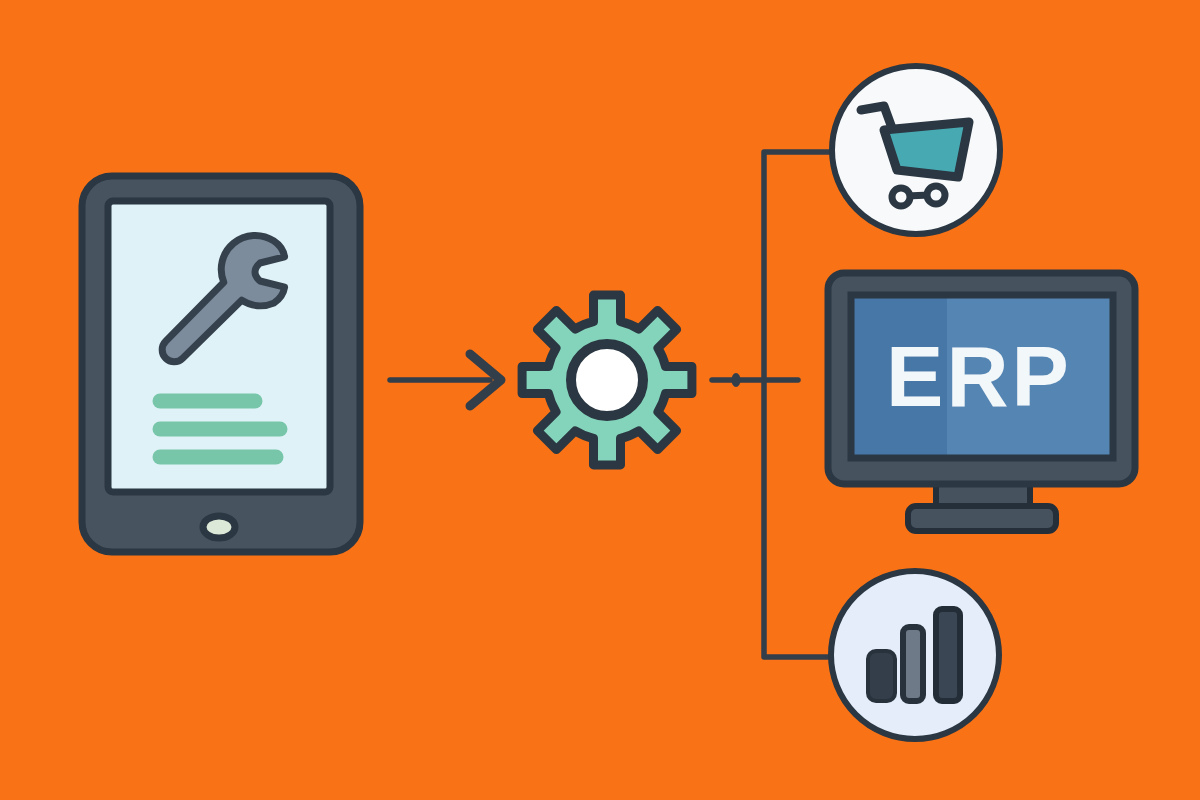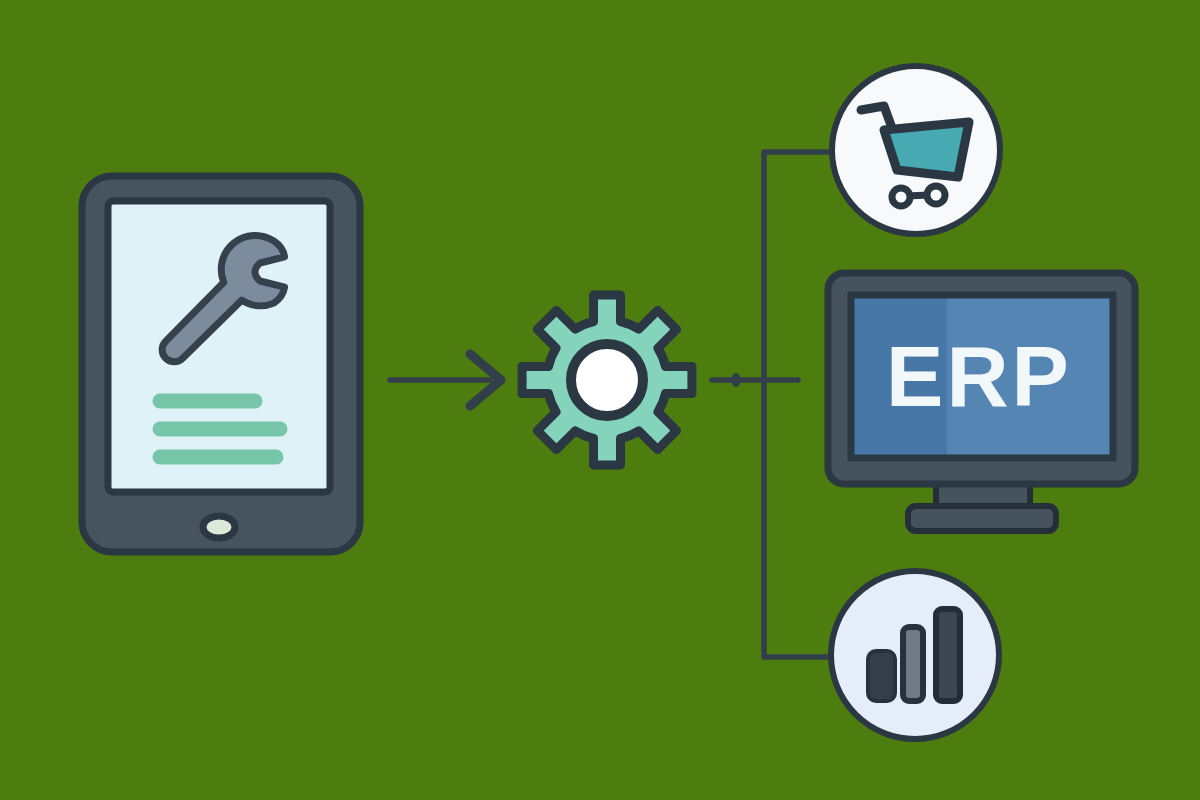--- a/index.html
+++ b/index.html
@@ -1,17 +1,17 @@
 <!DOCTYPE html>
 <html><head>
 <meta charset="utf-8">
 <style>
   html,body{margin:0;padding:0;background:#ffffff;}
   .stage{
-    position:relative;width:1200px;height:800px;background:#4d7c0f;
+    position:relative;width:1200px;height:800px;background:#f97316;
     font-family:"Liberation Sans", sans-serif;overflow:hidden;
   }
   svg{display:block;}
   .outline{stroke:#2b3742;}
   .connector{stroke:#323e4a;stroke-width:5.5;fill:none;stroke-linecap:round;stroke-linejoin:round;}
   .erp-text{
     font-family:"Liberation Sans", sans-serif;
     font-weight:bold;font-size:86px;letter-spacing:3px;
     fill:#f2f7fa;text-anchor:middle;
   }

